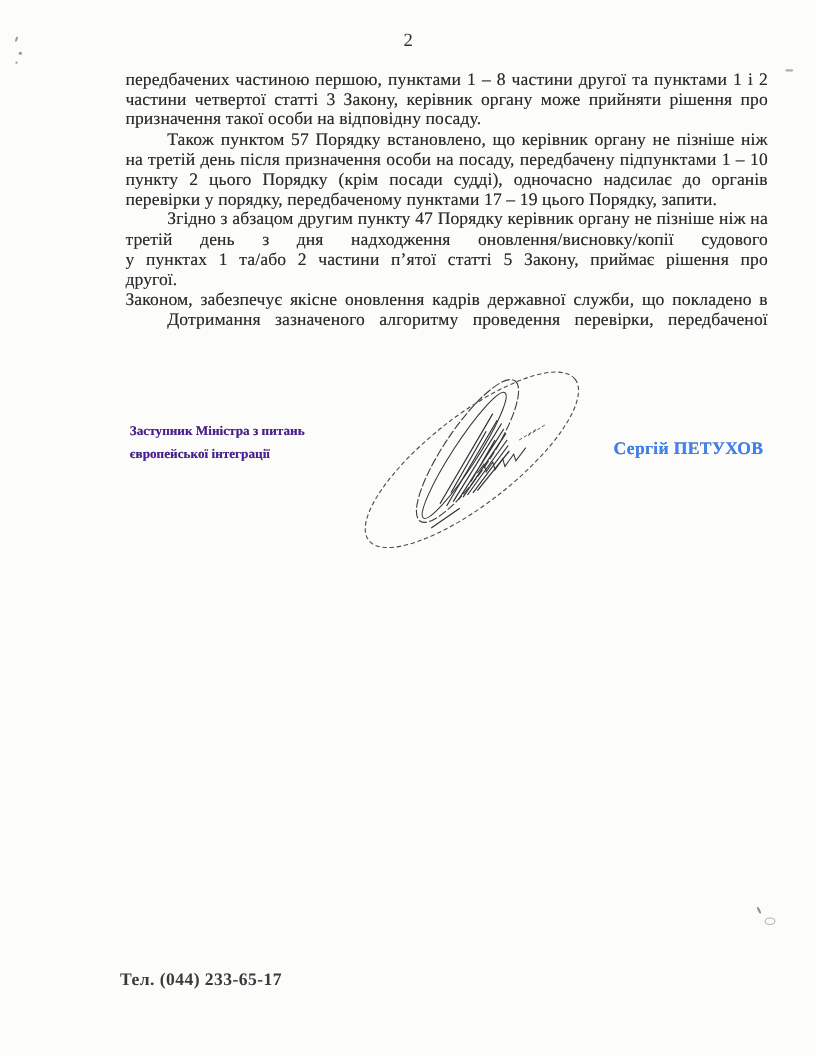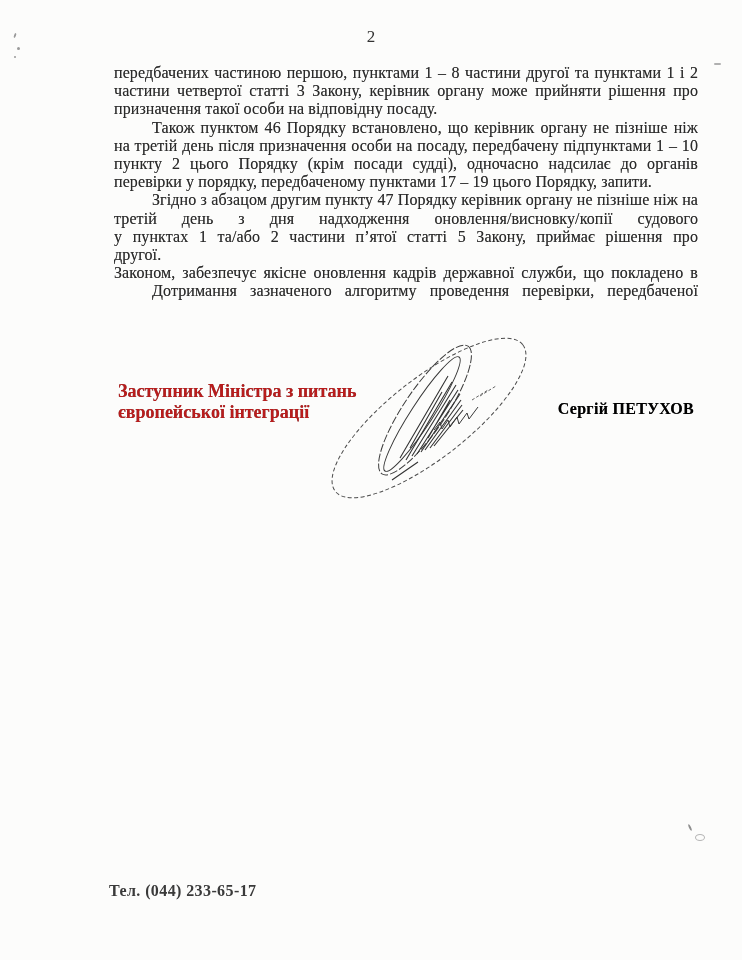--- a/index.html
+++ b/index.html
@@ -20,26 +20,26 @@
   .para{margin:0;padding:0;}
   .ln{
     height:18.2px;overflow:hidden;
     text-align:justify;text-align-last:justify;
     white-space:normal;
   }
   .ln.last{text-align-last:left;}
   .ln.first{text-indent:38px;}
   .signoff-title{
     position:absolute;left:118px;top:381px;width:260px;
-    font-size:18px;font-weight:bold;line-height:20.5px;color:#b91c1c;
+    font-size:12px;font-weight:bold;line-height:20.5px;color:#4c1d95;
     text-shadow:0 0 .6px rgba(30,30,30,.6);
   }
   .signoff-name{
     position:absolute;top:400px;right:48px;
-    font-size:16px;font-weight:bold;color:#000000;letter-spacing:.3px;
+    font-size:16px;font-weight:bold;color:#3b82f6;letter-spacing:.3px;
     text-shadow:0 0 .6px rgba(30,30,30,.6);
   }
   .signature-svg{position:absolute;left:322px;top:330px;}
   .footer-phone{
     position:absolute;left:109px;top:882px;
     font-size:16px;font-weight:bold;color:#3a3a3a;letter-spacing:.4px;
   }
   .speck{position:absolute;background:#9a9a9a;border-radius:50%;}
   .speck.s1{left:14px;top:33px;width:2px;height:5px;transform:rotate(20deg);}
   .speck.s2{left:17px;top:47px;width:3px;height:3px;}
@@ -55,21 +55,21 @@
 
   <div class="page-number">2</div>
 
   <div class="body-text">
     <div class="para">
       <div class="ln">передбачених частиною першою, пунктами 1 – 8 частини другої та пунктами 1 і 2</div>
       <div class="ln">частини четвертої статті 3 Закону, керівник органу може прийняти рішення про</div>
       <div class="ln last">призначення такої особи на відповідну посаду.</div>
     </div>
     <div class="para">
-      <div class="ln first">Також пунктом 46 Порядку встановлено, що керівник органу не пізніше ніж</div>
+      <div class="ln first">Також пунктом 57 Порядку встановлено, що керівник органу не пізніше ніж</div>
       <div class="ln">на третій день після призначення особи на посаду, передбачену підпунктами 1 – 10</div>
       <div class="ln">пункту 2 цього Порядку (крім посади судді), одночасно надсилає до органів</div>
       <div class="ln last">перевірки у порядку, передбаченому пунктами 17 – 19 цього Порядку, запити.</div>
     </div>
     <div class="para">
       <div class="ln first">Згідно з абзацом другим пункту 47 Порядку керівник органу не пізніше ніж на</div>
       <div class="ln">третій день з дня надходження оновлення/висновку/копії судового</div>
       <div class="ln">у пунктах 1 та/або 2 частини п’ятої статті 5 Закону, приймає рішення про звільнення</div>
       <div class="ln last">другої.</div>
     </div>

